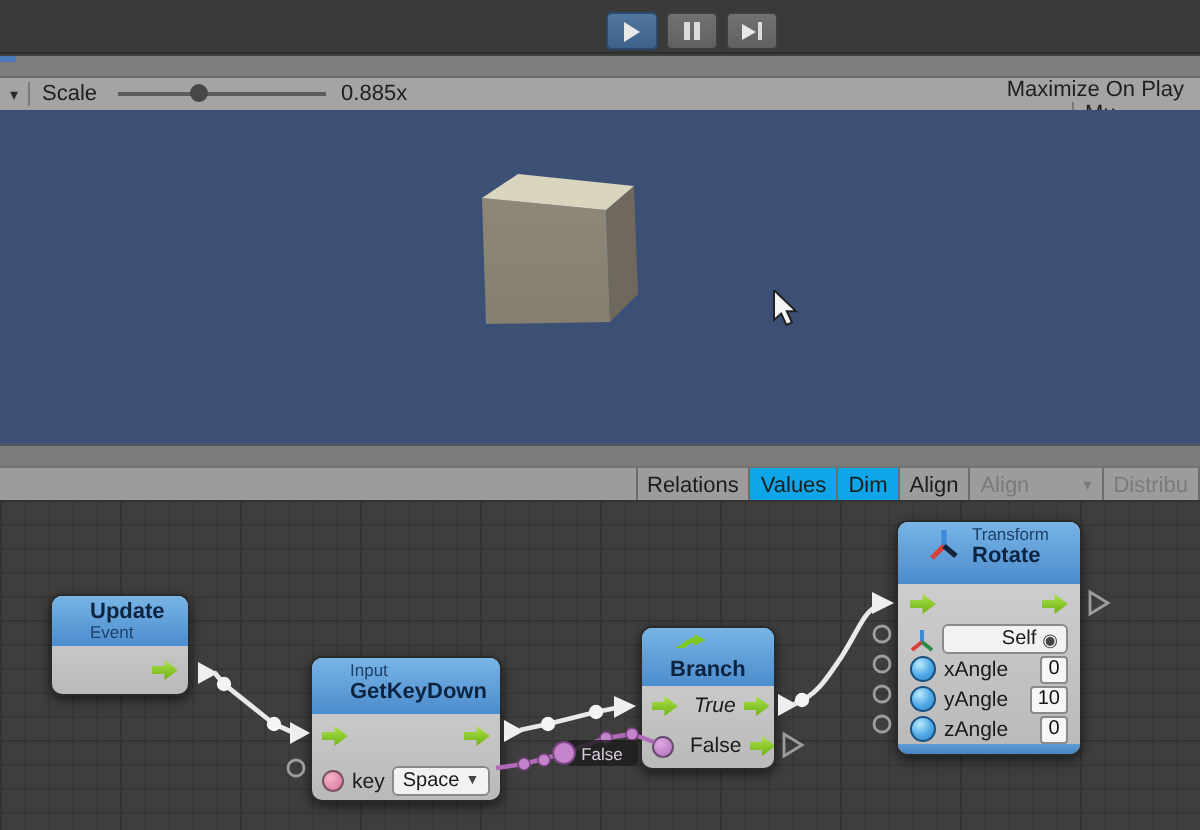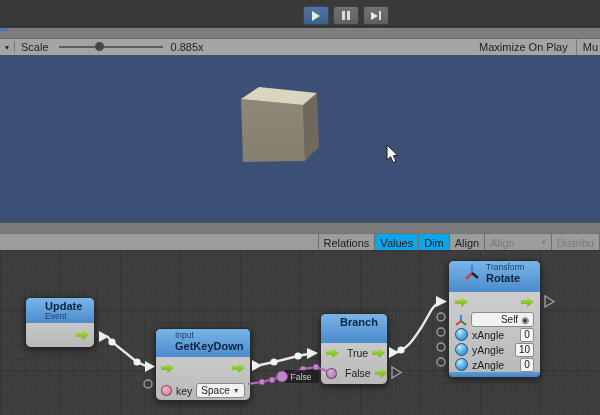--- a/index.html
+++ b/index.html
@@ -21,21 +21,21 @@
   
   .tab-strip { position:absolute; left:0; top:28px; width:600px; height:10px; background:#7e7e7e; }
   .blue-nub { position:absolute; left:0; top:0; width:8px; height:3px; background:#4a78b8; }
   .scale-bar { position:absolute; left:0; top:38px; width:600px; height:17px; background:#a4a4a4; border-top:1px solid #6b6b6b; display:flex; align-items:center; font-size:11px; color:#1e1e1e; }
   .caret { font-size:8px; color:#2a2a2a; padding:0 5px; }
   .vsep { width:1px; height:12px; background:#7a7a7a; }
   .scale-label { padding:0 6px 0 6px; }
   .slider-track { position:relative; width:104px; height:2px; background:#5c5c5c; margin:0 4px; }
   .slider-handle { position:absolute; left:36px; top:-4px; width:9px; height:9px; border-radius:50%; background:#474747; }
   .scale-value { padding-left:4px; }
-  .scale-right { margin-left:auto; display:flex; align-items:center; height:100%; }
+  .scale-right { margin-left:auto; display:flex; align-items:center; height:100%;flex-direction:column; }
   .maximize-btn { padding:0 8px; }
   .mute-btn { padding:0 2px 0 6px; border-left:1px solid #7a7a7a; height:100%; display:flex; align-items:center; }
 
   
   .game-view { position:absolute; left:0; top:55px; width:600px; height:167px; background:#3c4f74; overflow:hidden; }
   .face { position:absolute; left:0; top:0; width:600px; height:167px; }
   .face.top   { background:#d9d5bf; clip-path:polygon(241px 44px, 259px 32px, 317px 38px, 303px 50px); }
   .face.front { background:linear-gradient(#938d7d,#7e7868); clip-path:polygon(241px 44px, 303px 50px, 305px 106px, 243px 107px); }
   .face.right { background:#6e695c; clip-path:polygon(303px 50px, 317px 38px, 319px 92px, 305px 106px); }
   .cursor-svg { position:absolute; left:386px; top:90px; }
@@ -83,21 +83,21 @@
   .dropdown .dd-caret { font-size:7px; color:#444; }
   .valuebox { background:#f6f6f6; border:1px solid #8a8a8a; border-radius:2px; font-size:10px; color:#111; padding:0 3px; height:14px; min-width:14px; display:flex; align-items:center; justify-content:center; }
   .plabel { font-size:10.5px; color:#1a1a1a; }
   .spacer { flex:1; }
 
   .node-update { left:25px; top:47px; width:70px; height:51px; }
   .node-update .nhead { height:25px; }
   .node-getkeydown { left:155px; top:78px; width:96px; height:73px; }
   .node-getkeydown .nhead { height:28px; }
   .node-branch { left:320px; top:63px; width:68px; height:72px; }
-  .node-branch .nhead { height:29px; }
+  .node-branch .nhead { height:29px;flex-direction:column; }
   .node-rotate { left:448px; top:10px; width:93px; height:118px; }
   .node-rotate .nhead { height:31px; }
   .node-rotate .nrow { flex:0 0 15px; padding:0 6px; }
   .node-rotate .nrow.flow { flex:0 0 20px; }
 </style>
 </head>
 <body>
 
 <div id="stage">
 
@@ -222,21 +222,21 @@
 
     <div class="node node-branch">
       <div class="nhead">
         <svg width="19" height="17">
           <path d="M13,4 C7,4 8,8.5 3,8.5 M13,13 C7,13 8,8.5 3,8.5" fill="none" stroke="#7ec822" stroke-width="2.4"></path>
           <polygon points="12,1 18,4 12,7" fill="#7ec822"></polygon>
           <polygon points="12,10 18,13 12,16" fill="#7ec822"></polygon>
         </svg>
         <span class="ntitle">Branch</span>
       </div>
-      <div class="nrow" style="flex:0 0 20px;">
+      <div class="nrow" style="flex:0 0 20px;font-style:italic;">
         <span class="arrow-green"></span>
         <span class="spacer"></span>
         <span class="plabel">True</span>
         <span class="arrow-green"></span>
       </div>
       <div class="nrow" style="flex:0 0 20px;">
         <span class="port-dot port-purple"></span>
         <span class="spacer"></span>
         <span class="plabel">False</span>
         <span class="arrow-green"></span>

